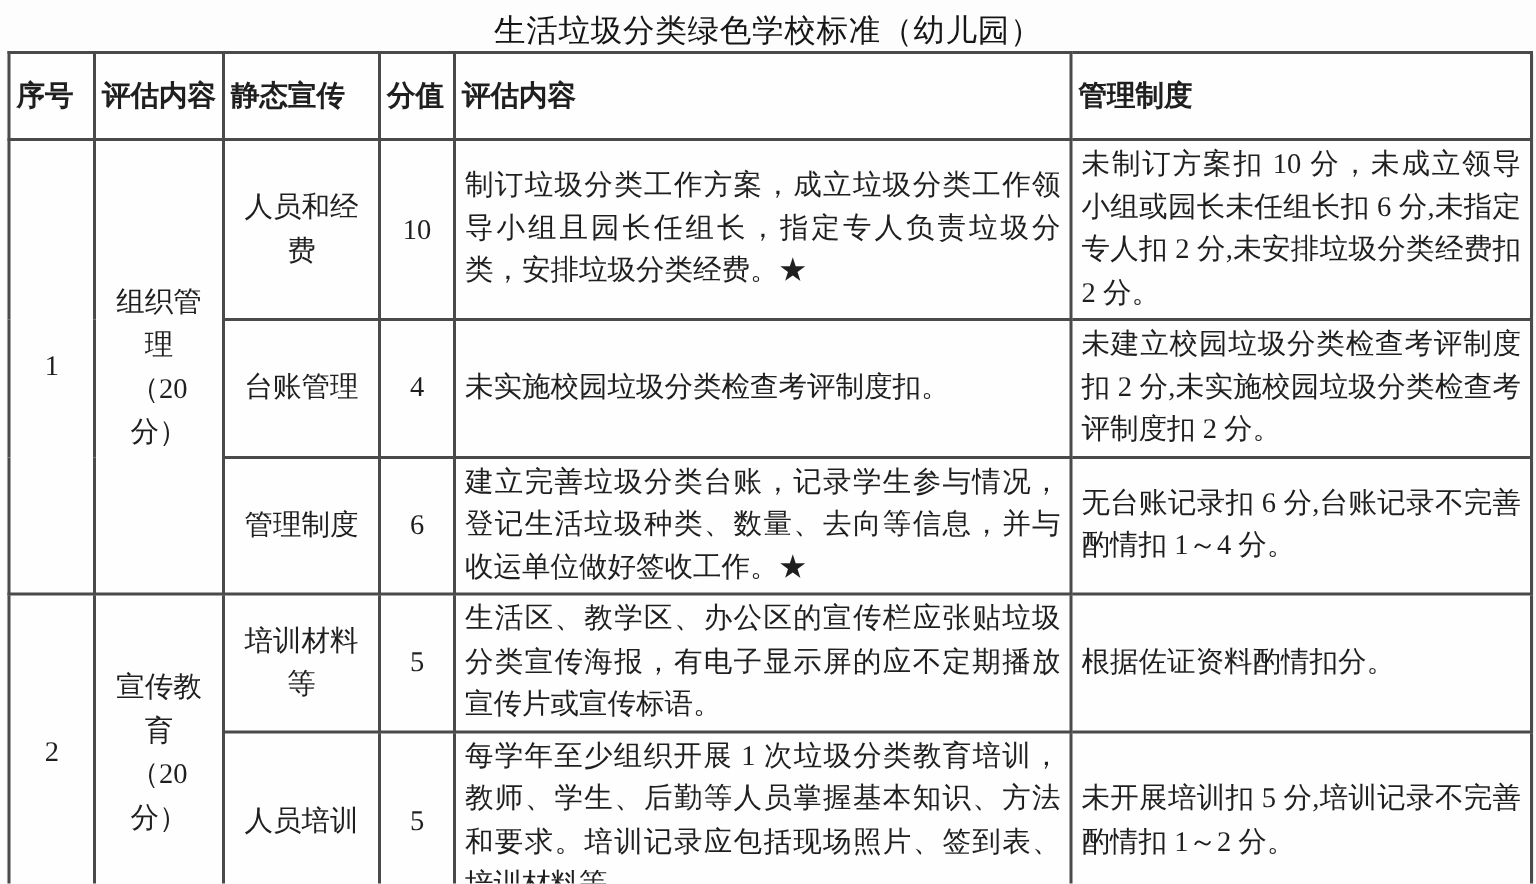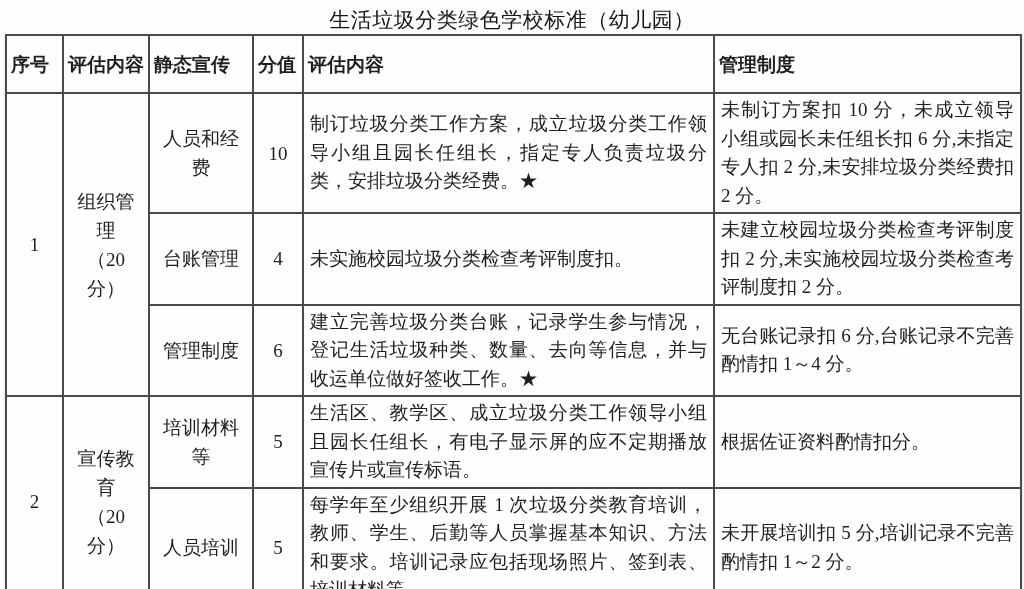--- a/index.html
+++ b/index.html
@@ -127,21 +127,21 @@
       </tr>
 
       <tr class="h-r4">
         <td class="c-center" rowspan="2">2</td>
         <td class="c-category" rowspan="2">宣传教
 育
 （20
 分）</td>
         <td class="c-center">培训材料等</td>
         <td class="c-center">5</td>
-        <td class="c-text">生活区、教学区、成立垃圾分类工作领导小组且园长任组长，有电子显示屏的应不定期播放宣传片或宣传标语。</td>
+        <td class="c-text">生活区、教学区、办公区的宣传栏应张贴垃圾分类宣传海报，有电子显示屏的应不定期播放宣传片或宣传标语。</td>
         <td class="c-text">根据佐证资料酌情扣分。</td>
       </tr>
       <tr class="h-r5">
         <td class="c-center">人员培训</td>
         <td class="c-center">5</td>
         <td class="c-text">每学年至少组织开展 1 次垃圾分类教育培训，教师、学生、后勤等人员掌握基本知识、方法和要求。培训记录应包括现场照片、签到表、培训材料等。</td>
         <td class="c-text">未开展培训扣 5 分,培训记录不完善酌情扣 1～2 分。</td>
       </tr>
     </tbody>
   </table>

